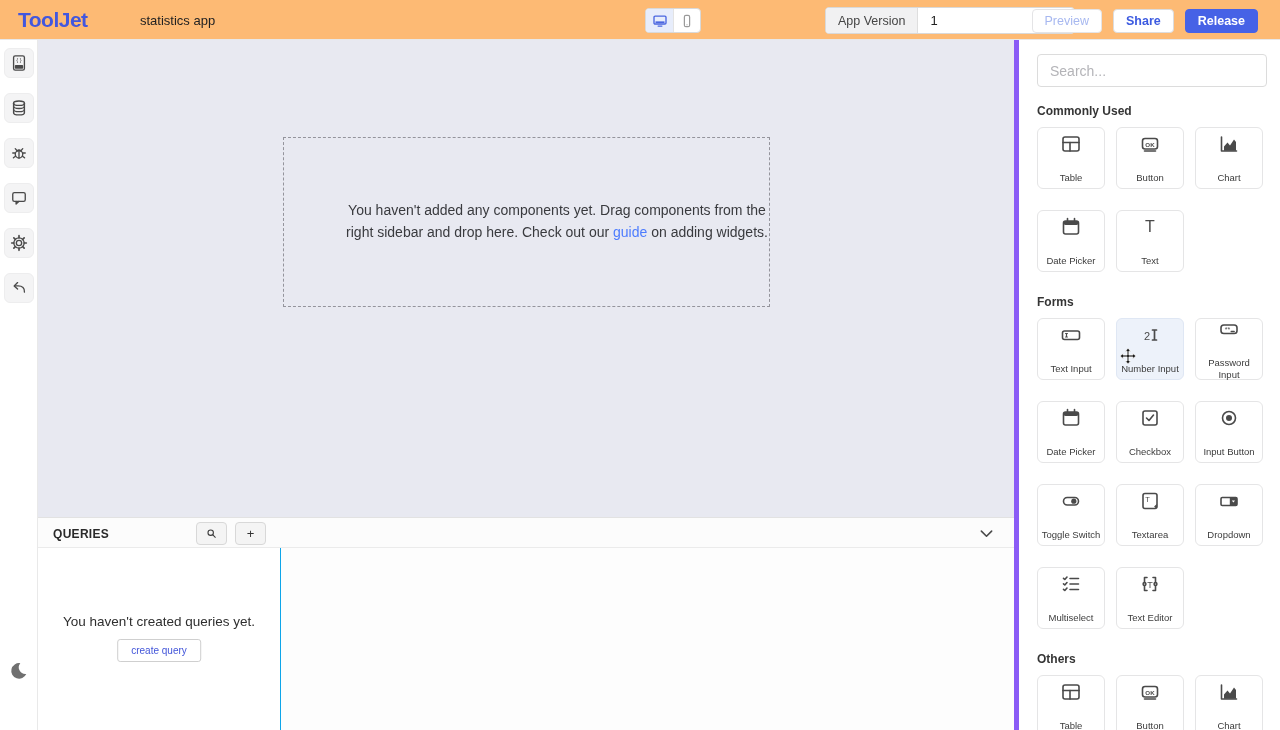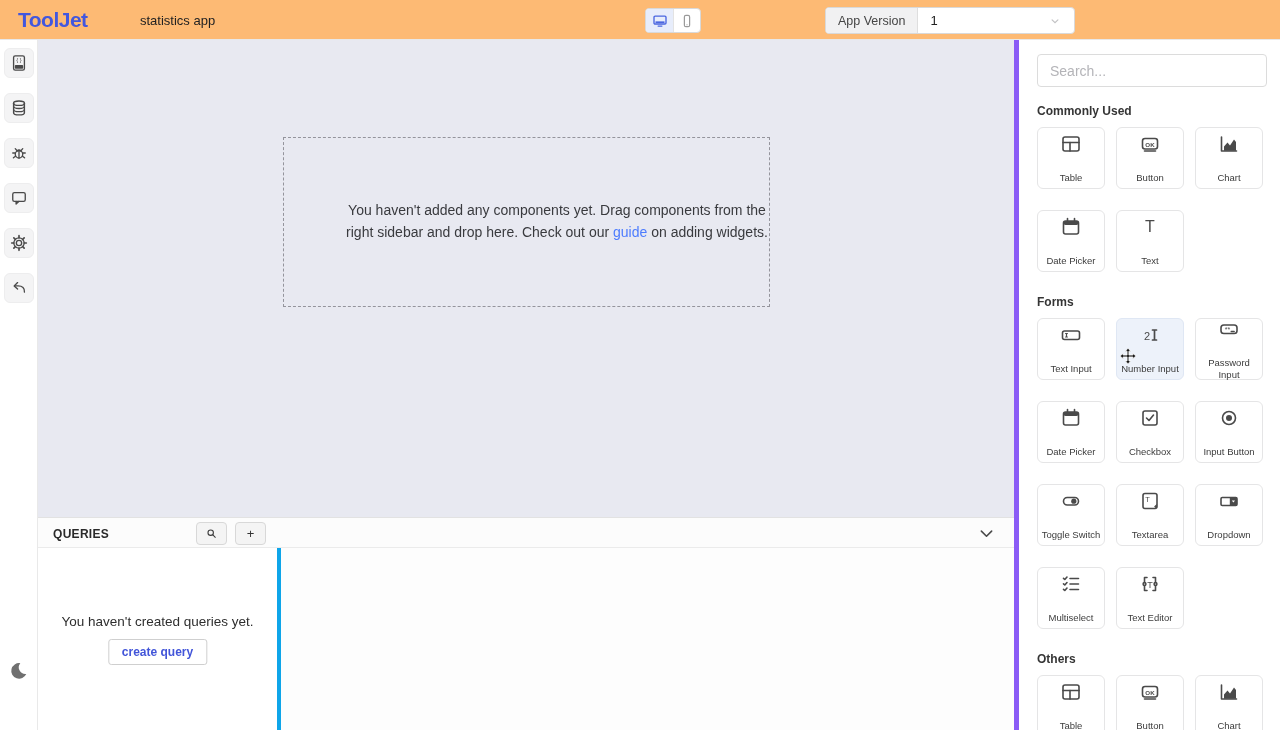--- a/index.html
+++ b/index.html
@@ -74,27 +74,27 @@
   .q-btn {
     position:absolute; top:4px; width:31px; height:23px; background:#f4f4f4;
     border:1px solid #d8d8d8; border-radius:4px; display:flex; align-items:center; justify-content:center;
     cursor:pointer; font-size:13px; color:#333; font-family:inherit;
   }
   .q-btn-search { left:158px; }
   .q-btn-add { left:197px; }
   .q-collapse { position:absolute; right:18px; top:6px; cursor:pointer; }
   .queries-left {
     position:absolute; left:0; top:31px; bottom:0; width:243px; background:#fff;
-    border-right:4px solid #0ea5e9;
+    border-right:1px solid #0ea5e9;
   }
   .queries-empty { position:absolute; top:66px; width:100%; text-align:center; font-size:13.5px; color:#2e2e2e; }
   .create-query-btn {
     position:absolute; top:91px; left:50%; transform:translateX(-50%);
     background:#fff; border:1px solid #cfcfcf; border-radius:3px; padding:5px 13px;
-    font-size:12px; color:#4255D9; font-weight:bold; cursor:pointer; font-family:inherit;
+    font-size:10px; color:#4255D9; font-weight:normal; cursor:pointer; font-family:inherit;
   }
   .queries-right { position:absolute; left:244px; top:31px; right:0; bottom:0; background:#fdfdfd; }
   
   .widgets-sidebar {
     position:absolute; left:1014px; top:40px; width:266px; bottom:0; background:#fff;
     border-left:5px solid #8b5cf6; padding:14px 16px 0 18px; overflow:hidden; z-index:5;
   }
   .widget-search {
     width:230px; height:33px; border:1px solid #dcdcdc; border-radius:4px;
     font-size:14px; padding:0 12px; color:#333; outline:none; font-family:inherit; background:#fff;
@@ -148,20 +148,25 @@
       <div class="version-value">
         <span>1</span>
         <span class="version-chevron">
           <svg width="14" height="14" viewBox="0 0 24 24" fill="none" stroke="#c2c2c4" stroke-width="2" stroke-linecap="round">
             <path d="M7 10 L12 15 L17 10"></path>
           </svg>
         </span>
       </div>
     </div>
 
+    <div class="header-actions">
+      <button class="btn btn-preview">Preview</button>
+      <button class="btn btn-share">Share</button>
+      <button class="btn btn-release">Release</button>
+    </div>
   </div>
 
   <div class="left-sidebar">
     <div class="left-icons" id="left-icons">
         <div class="tool-tile">
           <span>
             <svg width="20" height="20" viewBox="0 0 24 24" fill="none" stroke="#4a4a4a" stroke-width="1.6" stroke-linecap="round" stroke-linejoin="round">
               <rect x="5.5" y="3.5" width="13" height="17" rx="2"></rect>
               <text x="12" y="11" font-size="7" text-anchor="middle" fill="#4a4a4a" stroke="none" font-family="inherit">{ }</text>
               <rect x="7" y="14.5" width="10" height="4.5" rx="1" fill="#4a4a4a" stroke="none"></rect>

